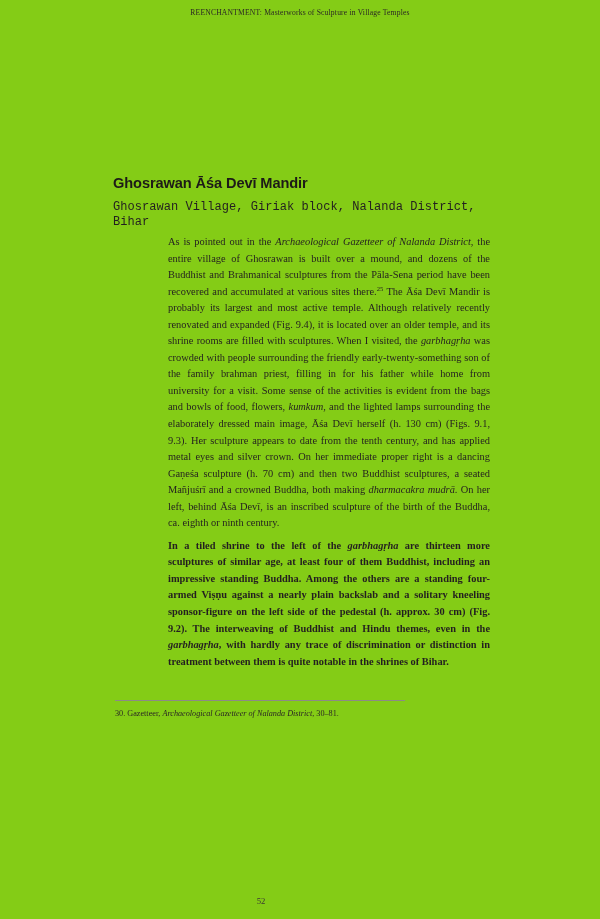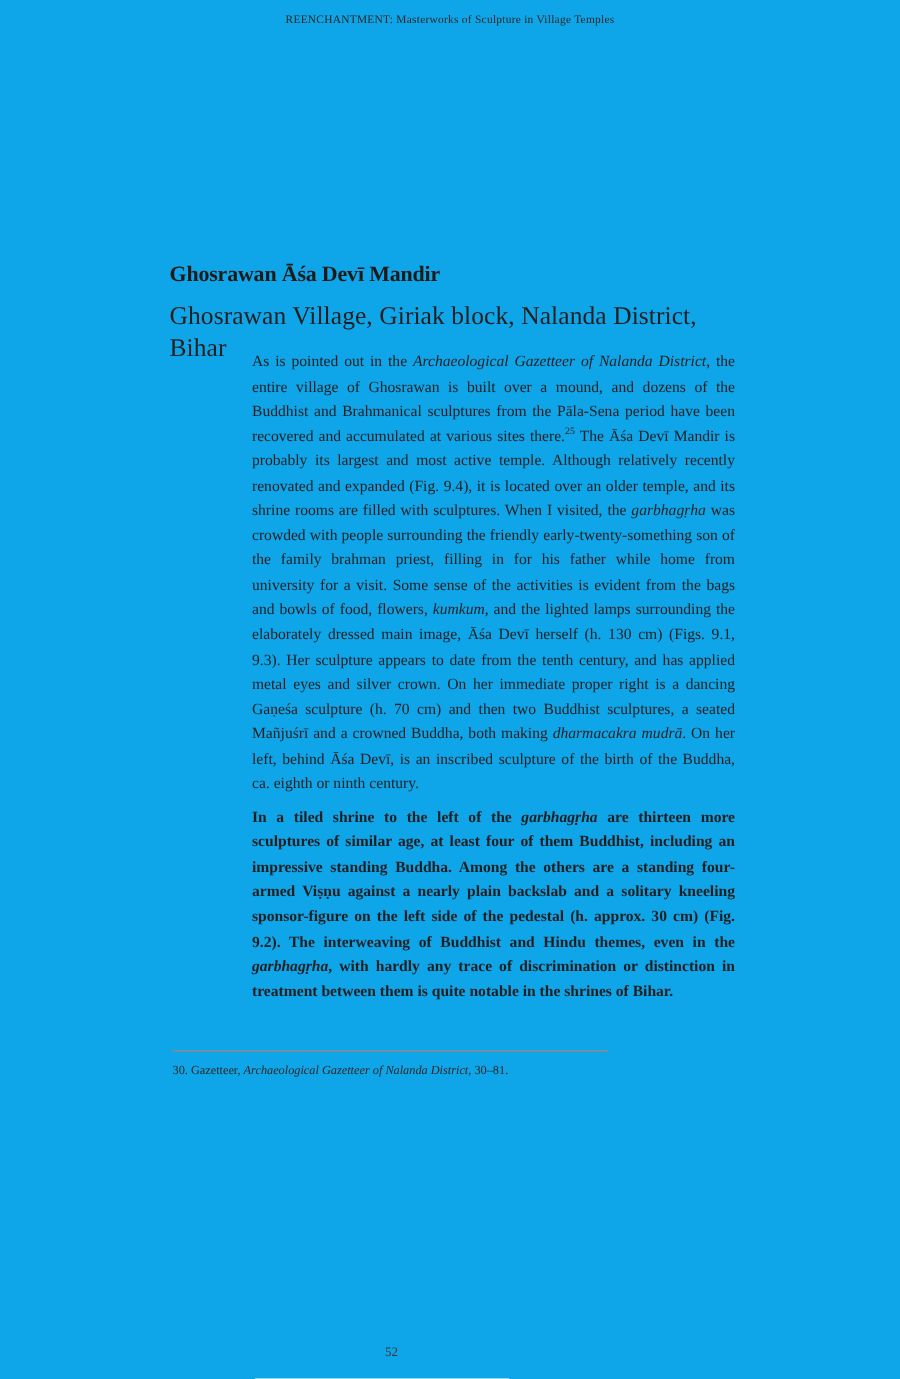--- a/index.html
+++ b/index.html
@@ -4,21 +4,21 @@
 <style>
   html, body {
     margin: 0;
     padding: 0;
     background: #ffffff;
   }
   .page {
     position: relative;
     width: 600px;
     height: 919px;
-    background: #0ea5e9;
+    background: #84cc16;
     font-family: "Liberation Serif", "DejaVu Serif", serif;
     color: #231f20;
     overflow: hidden;
   }
 
   
   .running-head {
     position: absolute;
     top: 8px;
     left: 0;
@@ -31,34 +31,35 @@
   }
 
   
   .title-block {
     position: absolute;
     left: 113px;
     top: 175px;
     width: 380px;
   }
   .chapter-title {
-    font-family: Liberation Serif, serif;
+    font-family: Liberation Sans, sans-serif;
     font-weight: bold;
     font-size: 14.6px;
     line-height: 1.22;
     letter-spacing: -0.1px;
     color: #1d1a18;
     margin: 0;
   }
   .chapter-subtitle {
-    font-size: 17px;
+    font-size: 12px;
     line-height: 1.25;
     letter-spacing: 0.05px;
     color: #231f20;
     margin: 7px 0 0 0;
+    font-family: Liberation Mono, monospace;
   }
 
   
   .body-col {
     position: absolute;
     left: 168px;
     top: 234px;
     width: 322px;
   }
   .body-col p {

